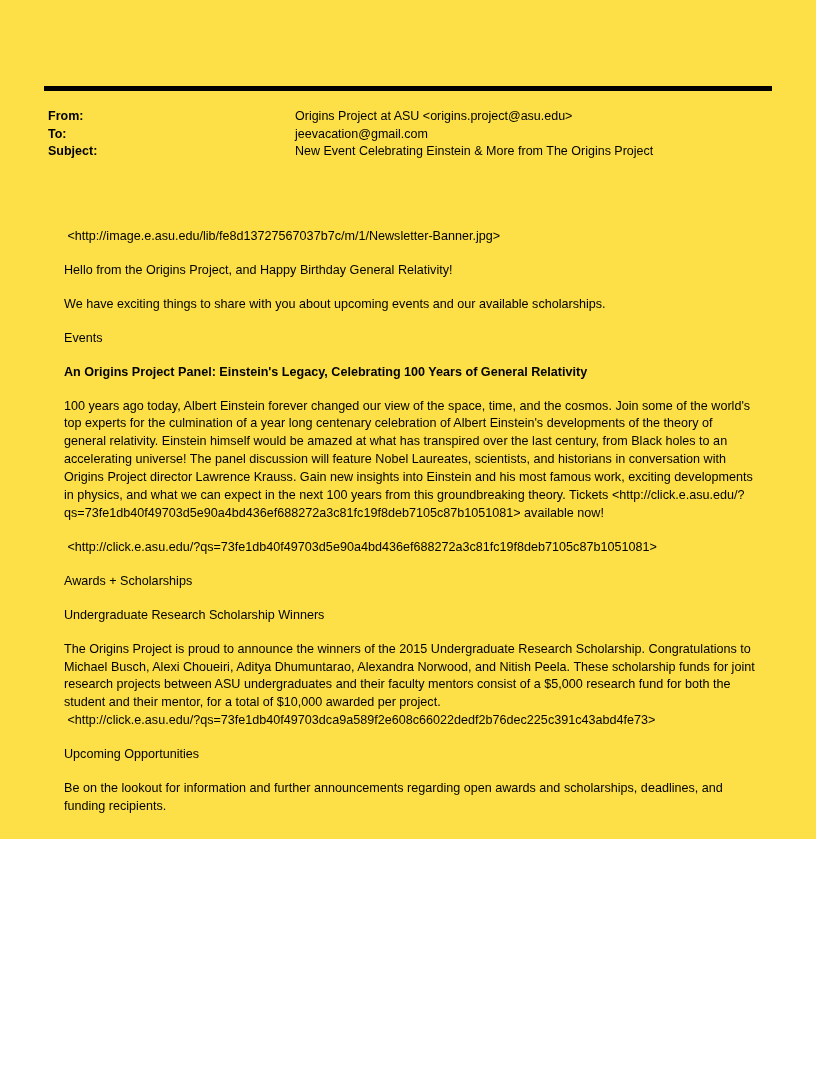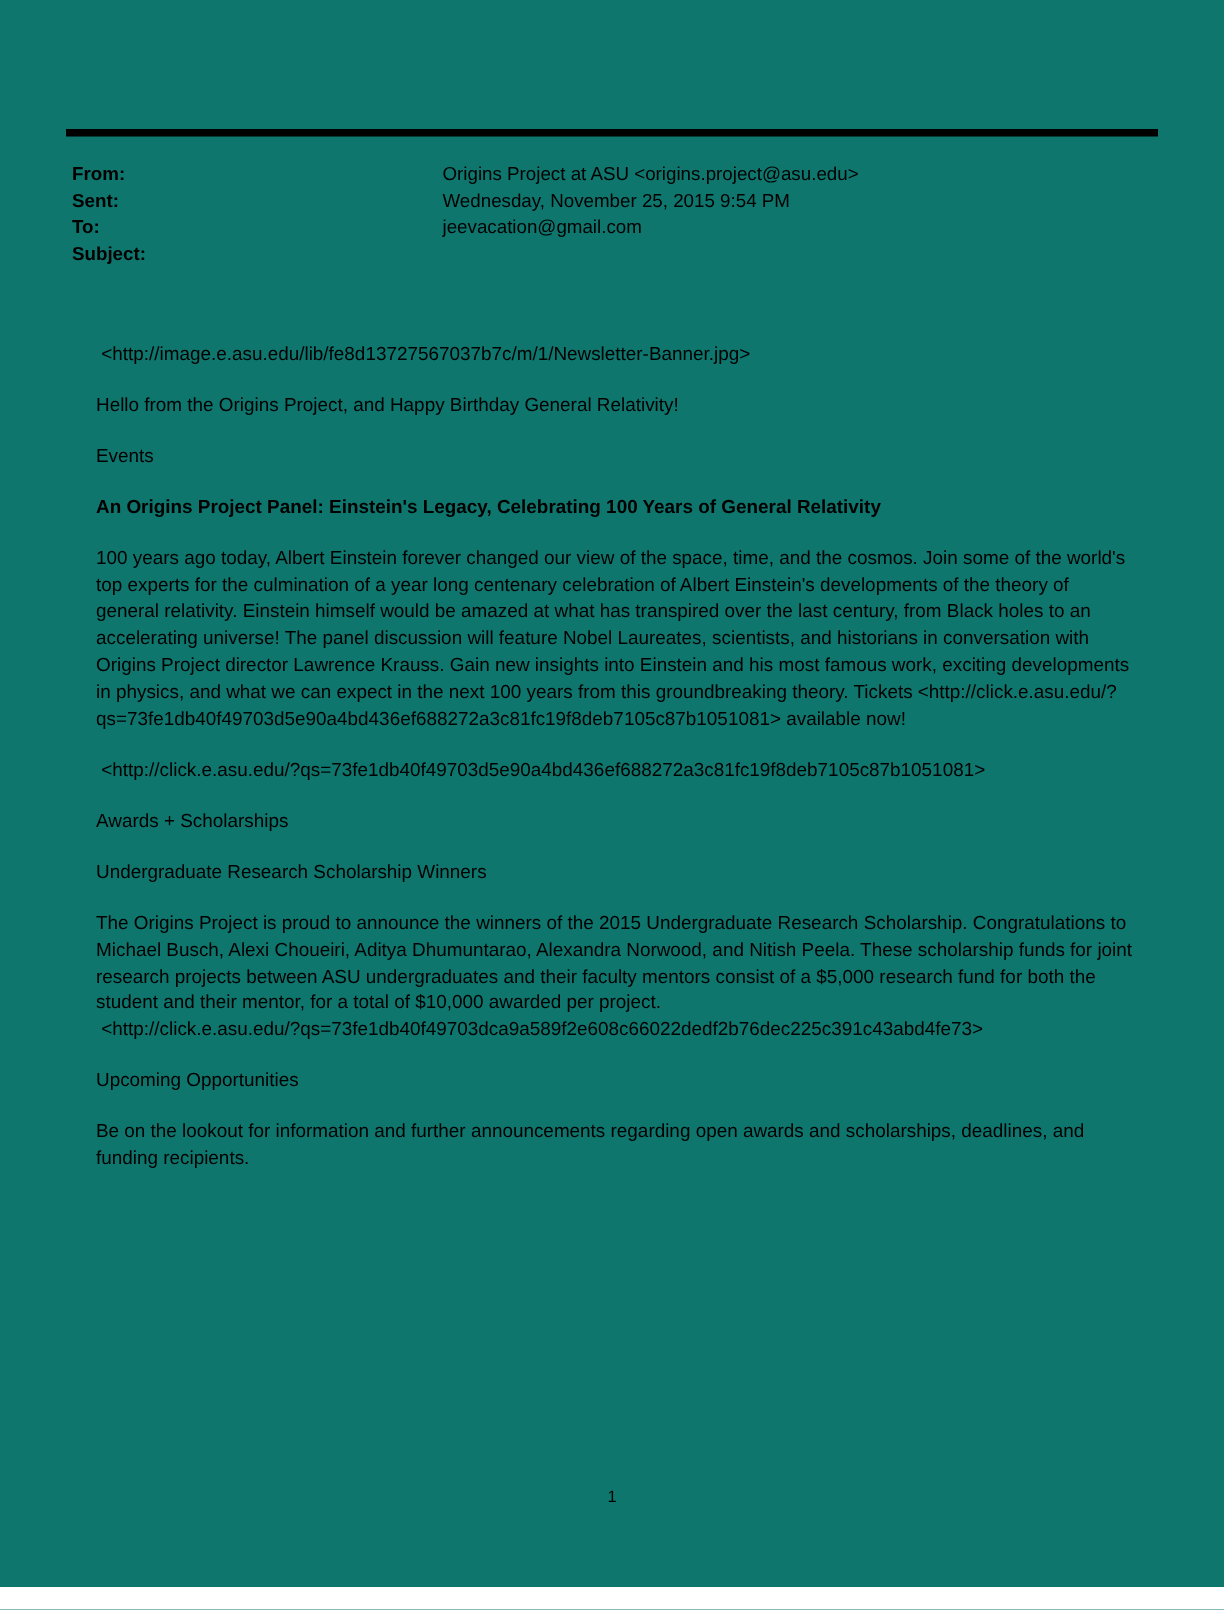--- a/index.html
+++ b/index.html
@@ -5,22 +5,22 @@
   html, body {
     margin: 0;
     padding: 0;
     background: #ffffff;
     font-family: "Liberation Sans", sans-serif;
     color: #000000;
   }
   .page {
     position: relative;
     width: 816px;
-    height: 1058px;
-    background: #0f766e;
+    height: 839px;
+    background: #fde047;
     overflow: hidden;
   }
   .top-rule {
     position: absolute;
     left: 44px;
     top: 86px;
     width: 728px;
     height: 5px;
     background: #000000;
   }
@@ -91,35 +91,33 @@
 <div class="page">
 
   <div class="top-rule"></div>
 
   <div class="email-header">
     <div class="header-row">
       <span class="label">From:</span>
       <span class="value">Origins Project at ASU &lt;origins.project@asu.edu&gt;</span>
     </div>
     <div class="header-row">
-      <span class="label">Sent:</span>
-      <span class="value">Wednesday, November 25, 2015 9:54 PM</span>
-    </div>
-    <div class="header-row">
       <span class="label">To:</span>
       <span class="value">jeevacation@gmail.com</span>
     </div>
     <div class="header-row">
       <span class="label">Subject:</span>
+      <span class="value">New Event Celebrating Einstein &amp; More from The Origins Project</span>
     </div>
   </div>
 
   <div class="email-body">
     <p class="p-banner"> &lt;http://image.e.asu.edu/lib/fe8d13727567037b7c/m/1/Newsletter-Banner.jpg&gt;</p>
     <p class="p-greeting">Hello from the Origins Project, and Happy Birthday General Relativity!</p>
+    <p class="p-intro">We have exciting things to share with you about upcoming events and our available scholarships.</p>
     <p class="p-events">Events</p>
     <p class="p-event-title">An Origins Project Panel: Einstein's Legacy, Celebrating 100 Years of General Relativity</p>
     <p class="p-event-desc">100 years ago today, Albert Einstein forever changed our view of the space, time, and the cosmos. Join some of the world's top experts for the culmination of a year long centenary celebration of Albert Einstein's developments of the theory of general relativity. Einstein himself would be amazed at what has transpired over the last century, from Black holes to an accelerating universe! The panel discussion will feature Nobel Laureates, scientists, and historians in conversation with Origins Project director Lawrence Krauss. Gain new insights into Einstein and his most famous work, exciting developments in physics, and what we can expect in the next 100 years from this groundbreaking theory. Tickets &lt;http://click.e.asu.edu/?qs=73fe1db40f49703d5e90a4bd436ef688272a3c81fc19f8deb7105c87b1051081&gt; available now!</p>
     <p class="p-event-link"> &lt;http://click.e.asu.edu/?qs=73fe1db40f49703d5e90a4bd436ef688272a3c81fc19f8deb7105c87b1051081&gt;</p>
     <p class="p-awards">Awards + Scholarships</p>
     <p class="p-sch-title">Undergraduate Research Scholarship Winners</p>
     <p class="p-sch-desc">The Origins Project is proud to announce the winners of the 2015 Undergraduate Research Scholarship. Congratulations to Michael Busch, Alexi Choueiri, Aditya Dhumuntarao, Alexandra Norwood, and Nitish Peela. These scholarship funds for joint research projects between ASU undergraduates and their faculty mentors consist of a $5,000 research fund for both the student and their mentor, for a total of $10,000 awarded per project.
  &lt;http://click.e.asu.edu/?qs=73fe1db40f49703dca9a589f2e608c66022dedf2b76dec225c391c43abd4fe73&gt;</p>
     <p class="p-opp-head">Upcoming Opportunities</p>
     <p class="p-opp-text">Be on the lookout for information and further announcements regarding open awards and scholarships, deadlines, and funding recipients.</p>

